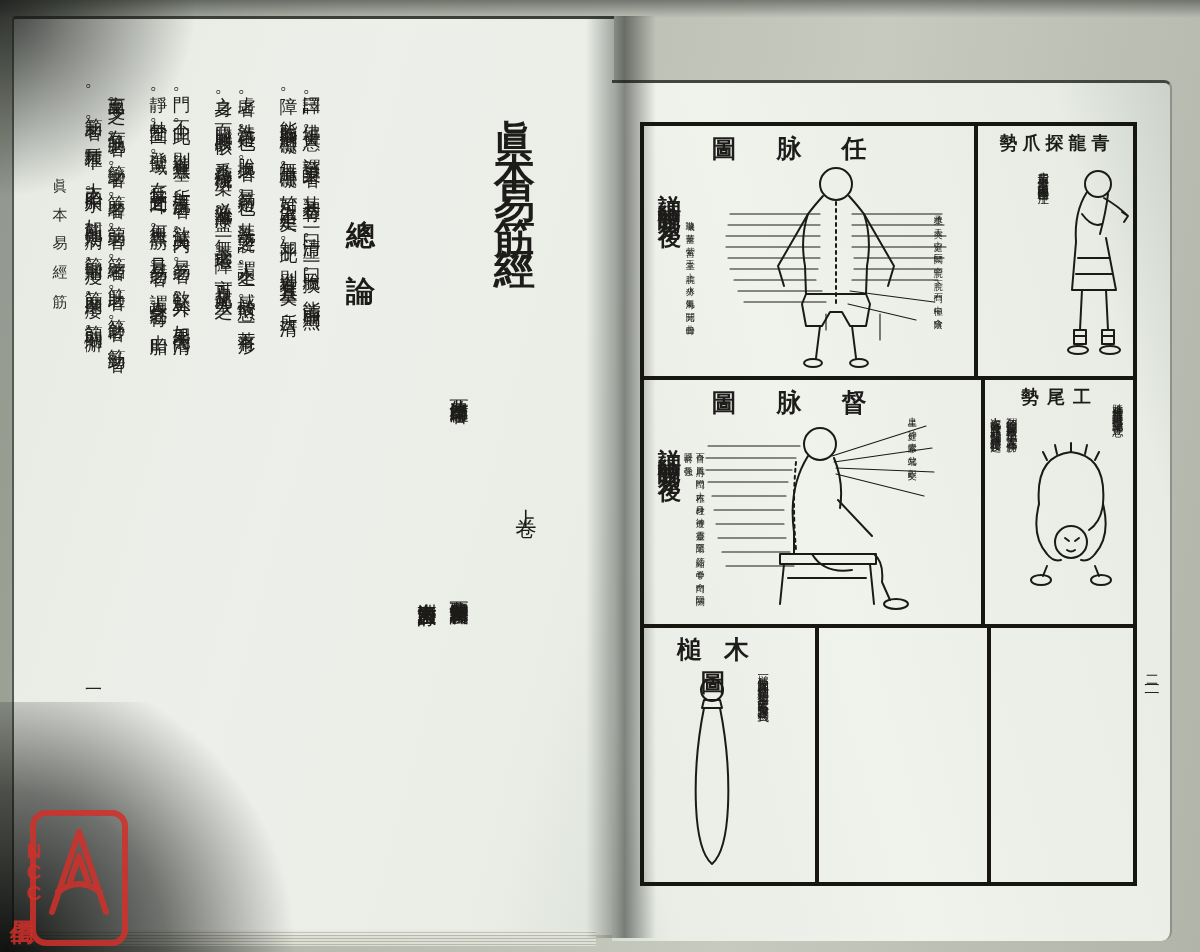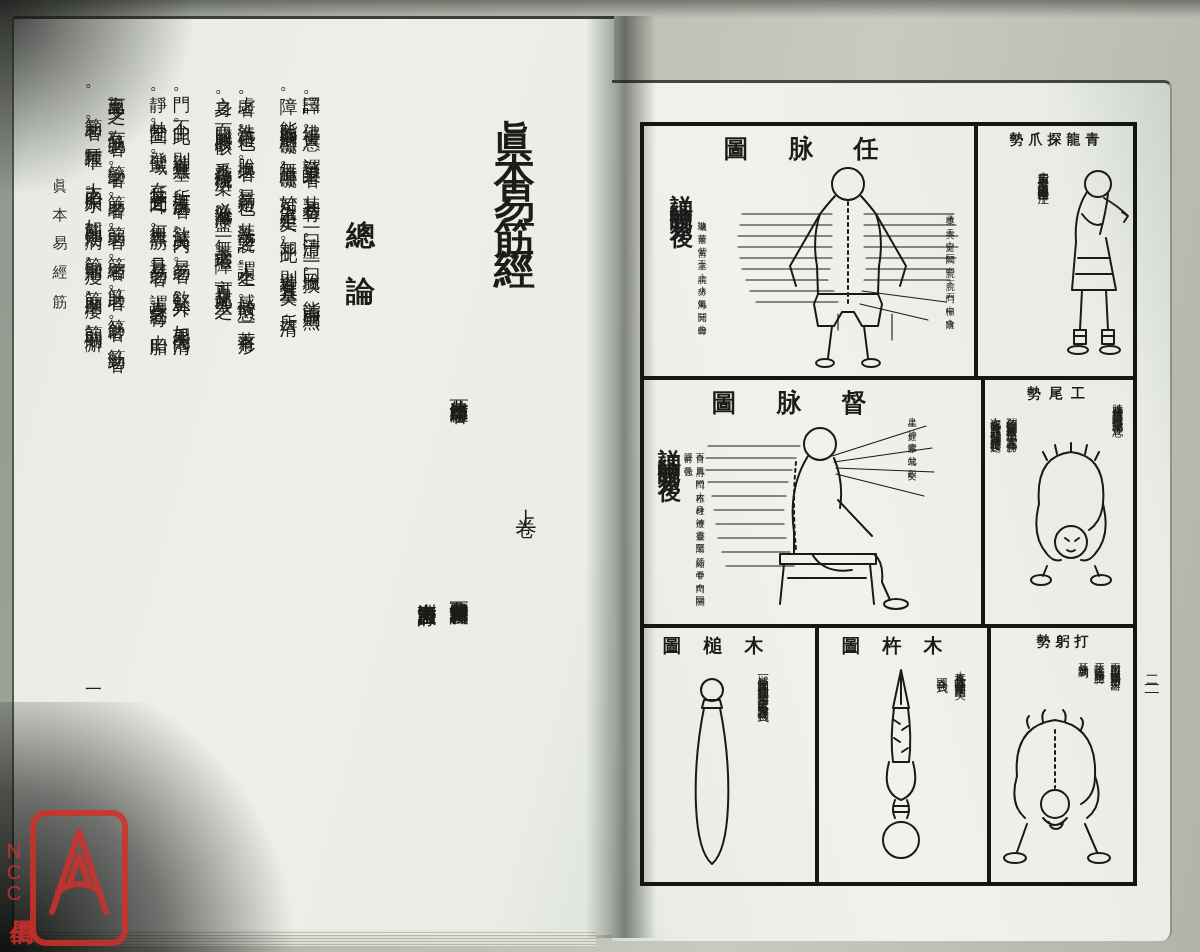--- a/index.html
+++ b/index.html
@@ -58,42 +58,42 @@
   
   .frame{position:absolute;left:640px;top:122px;width:489px;height:756px;border:4px solid #151512;}
   .gl{position:absolute;background:#17160f;}
   .gl-h1{left:0;top:250px;width:489px;height:4px;}
   .gl-h2{left:0;top:498px;width:489px;height:4px;}
   .gl-v1{left:330px;top:0;width:4px;height:250px;}
   .gl-v2{left:337px;top:254px;width:4px;height:244px;}
   .gl-v3a{left:171px;top:502px;width:4px;height:254px;}
   .gl-v3b{left:343px;top:502px;width:4px;height:254px;}
   .cell{position:absolute;}
-  .c-renmai{left:0;top:0;width:330px;height:250px;margin-left:12px;}
+  .c-renmai{left:0;top:0;width:330px;height:250px;}
   .c-qinglong{left:334px;top:0;width:155px;height:250px;}
   .c-dumai{left:0;top:254px;width:337px;height:244px;padding-left:46px;}
   .c-gongwei{left:341px;top:254px;width:168px;height:244px;}
   .c-muchui{left:0;top:502px;width:171px;height:254px;}
   .c-muchu{left:175px;top:502px;width:168px;height:254px;}
   .c-dagong{left:347px;top:502px;width:142px;height:254px;}
 
   .map-title{position:absolute;left:55px;top:6px;width:220px;text-align:center;font-size:25px;letter-spacing:40px;font-weight:bold;}
   .map-caption{position:absolute;left:10px;top:50px;height:195px;font-size:23px;letter-spacing:6px;font-weight:bold;}
-  .pose-title{position:absolute;top:5px;text-align:center;font-size:14px;font-weight:bold;letter-spacing:5px;}
+  .pose-title{position:absolute;top:5px;text-align:center;font-size:18px;font-weight:bold;letter-spacing:5px;}
   .verse{font-size:11.5px;letter-spacing:1.5px;line-height:1.15;}
   .labels{font-size:9px;letter-spacing:1px;line-height:1.35;color:#23221f;}
   .fig{position:absolute;}
   .fig path,.fig line,.fig circle,.fig ellipse,.fig rect{stroke:#1b1a17;fill:none;stroke-width:2;stroke-linecap:round;stroke-linejoin:round;}
   .thin path,.thin line{stroke-width:1.1;}
   .pageno-right{position:absolute;left:1142px;top:664px;height:60px;font-size:15px;letter-spacing:8px;color:#23221f;}
 
   
   .wm{position:absolute;color:#d2302a;opacity:.85;font-family:"Liberation Sans",sans-serif;}
   .wm-box{left:30px;top:810px;width:86px;height:124px;border:6px solid #d2302a;border-radius:16px;}
-  .wm-nc{left:4px;top:840px;width:20px;font-size:21px;font-weight:normal;line-height:21px;word-break:break-all;text-align:center;}
+  .wm-nc{left:24px;top:840px;width:20px;font-size:21px;font-weight:bold;line-height:21px;word-break:break-all;text-align:center;}
   .wm-xq{left:6px;top:901px;height:54px;font-size:24px;font-weight:bold;writing-mode:vertical-rl;text-orientation:upright;}
   .wm-logo{position:absolute;left:8px;top:8px;}
 </style>
 </head>
 <body>
 
 <div class="photo">
 
   <div class="left-page"></div>
   <div class="right-page"></div>
@@ -193,59 +193,30 @@
         <circle cx="44" cy="104" r="16"></circle>
         <path d="M38 100 l4 3 M52 100 l-4 3 M40 112 q4 3 8 0"></path>
         <path d="M12 66 Q4 98 20 116 Q26 124 34 122 M76 66 Q84 98 68 116 Q62 124 54 122"></path>
         <ellipse cx="14" cy="142" rx="10" ry="5"></ellipse>
           <ellipse cx="74" cy="142" rx="10" ry="5"></ellipse>
         <path d="M20 128 L16 138 M68 128 L72 138"></path>
       </svg>
     </div>
 
     <div class="cell c-muchui">
-      <div class="pose-title rtlh ink" style="left:10px;width:140px;font-size:19px;letter-spacing:22px;">木槌圖</div>
+      <div class="pose-title rtlh ink" style="left:10px;width:140px;font-size:25px;letter-spacing:22px;">木槌圖</div>
       <div class="verse vtext ink" style="position:absolute;left:112px;top:38px;height:200px;">槌長一尺圍圓四寸把細頂粗其粗之中處略高少許是爲合式</div>
       <svg class="fig" style="left:26px;top:42px" width="80" height="204" viewBox="0 0 80 204">
         <circle cx="42" cy="20" r="11"></circle>
         <path d="M34 30 h16 l2 8 h-20 z"></path>
         <path d="M34 38 Q24 88 26 136 Q28 182 42 194 Q56 182 58 136 Q60 88 50 38"></path>
       </svg>
     </div>
 
-    <div class="cell c-muchu">
-      <div class="pose-title rtlh ink" style="left:14px;width:140px;font-size:19px;letter-spacing:22px;">木杵圖</div>
-      <div class="verse vtext ink" style="position:absolute;left:134px;top:34px;height:200px;">木杵長六寸中徑寸半頭圓尾尖</div>
-      <div class="verse vtext ink" style="position:absolute;left:116px;top:40px;height:80px;">即爲合式</div>
-      <svg class="fig" style="left:44px;top:36px" width="76" height="212" viewBox="0 0 76 212">
-        <path d="M38 6 L30 44 L46 44 Z M38 12 L38 40"></path>
-        <path d="M31 44 Q27 74 30 98 L46 98 Q49 74 45 44 M31 56 l6 4 M45 62 l-6 4 M31 74 l6 4 M45 84 l-6 4"></path>
-        <path d="M26 98 Q18 128 38 136 Q58 128 50 98"></path>
-        <path d="M32 136 q-4 10 0 18 M44 136 q4 10 0 18 M30 142 h16 M30 148 h16"></path>
-        <circle cx="38" cy="176" r="18"></circle>
-      </svg>
-    </div>
-
-    <div class="cell c-dagong">
-      <div class="pose-title rtlh ink" style="left:18px;width:112px;font-size:14px;">打躬勢</div>
-      <div class="verse vtext ink" style="position:absolute;left:118px;top:26px;height:160px;font-size:10.5px;">兩肘用力夾抱後腦頭用力探出</div>
-      <div class="verse vtext ink" style="position:absolute;left:102px;top:26px;height:130px;font-size:10.5px;">牙咬舌抵上腭頸至胯二</div>
-      <div class="verse vtext ink" style="position:absolute;left:86px;top:26px;height:80px;font-size:10.5px;">耳掩緊調勻</div>
-      <svg class="fig" style="left:8px;top:64px" width="118" height="186" viewBox="0 0 118 186">
-        <path d="M18 84 Q14 34 56 28 Q98 34 96 84 Q96 104 82 112"></path>
-        <path d="M30 36 q-4 -8 0 -12 M44 30 q-2 -8 2 -12 M66 30 q2 -8 -2 -12 M82 38 q4 -8 0 -12"></path>
-        <path d="M56 38 L56 96" stroke-dasharray="3 4"></path>
-        <circle cx="56" cy="112" r="14"></circle>
-        <path d="M44 126 Q56 140 68 126 M50 130 a7 7 0 1 0 14 0"></path>
-        <path d="M18 84 Q10 112 26 126 M96 84 Q106 112 88 126"></path>
-        <path d="M28 132 L18 160 M86 132 L98 160"></path>
-        <ellipse cx="16" cy="166" rx="11" ry="5"></ellipse>
-          <ellipse cx="100" cy="166" rx="11" ry="5"></ellipse>
-      </svg>
-    </div>
+
   </div>
 
   <div class="vtext pageno-right">二二</div>
 
   <div class="corner-tl"></div>
   <div class="corner-bl"></div>
   <div class="top-vignette"></div>
 
   <div class="wm wm-nc">NCC</div>
   <div class="wm wm-xq">星僑</div>

